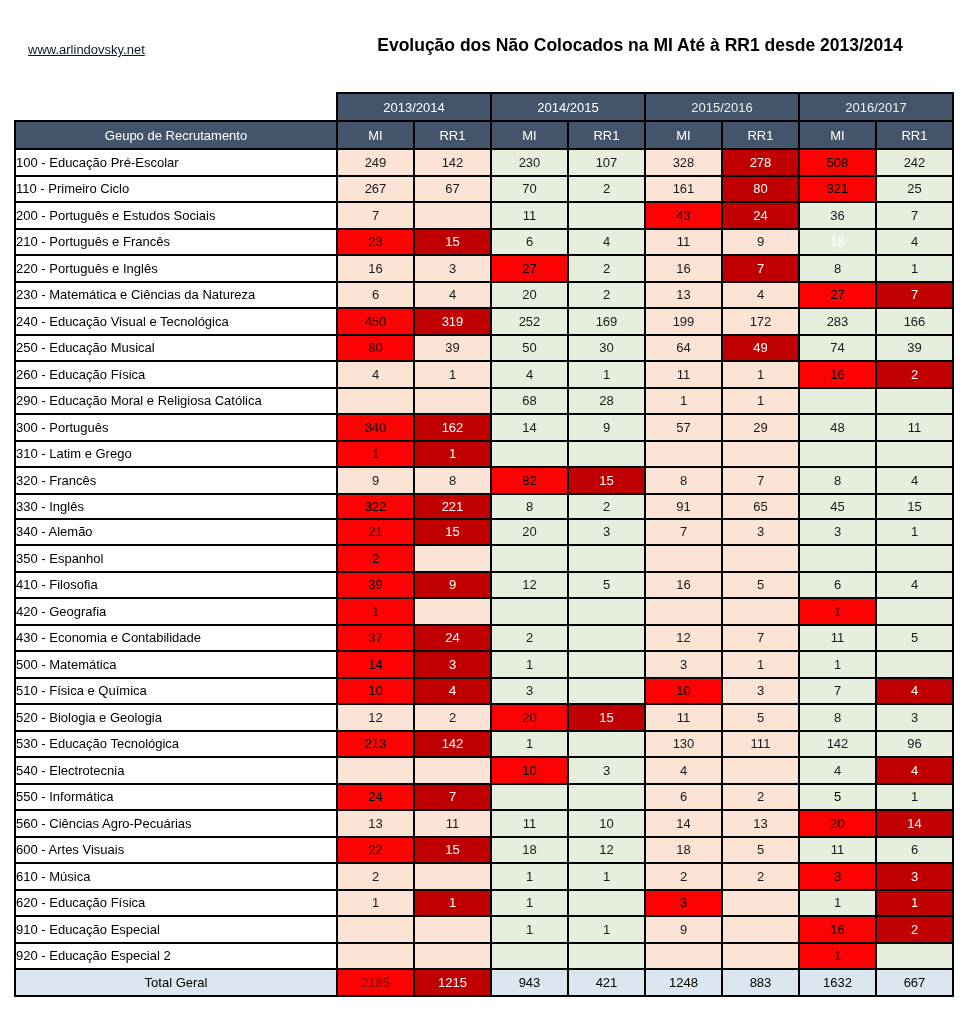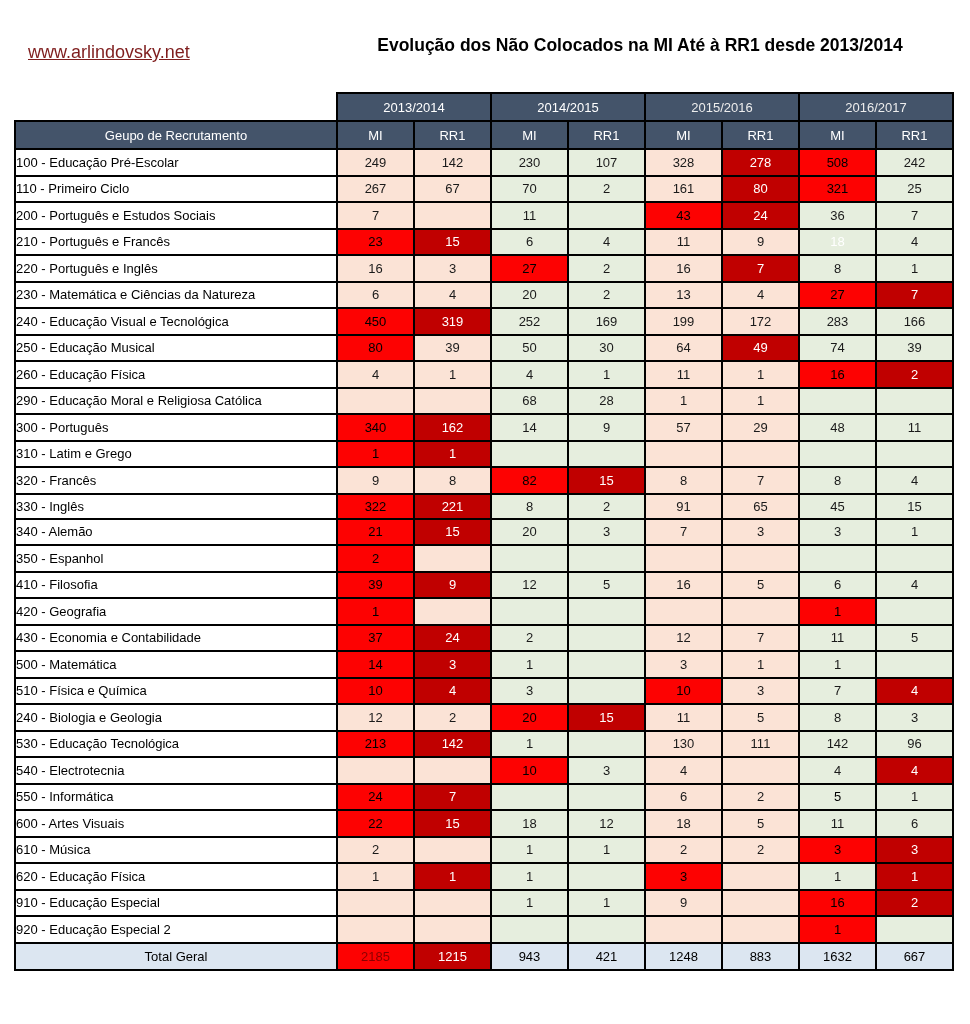--- a/index.html
+++ b/index.html
@@ -1,22 +1,22 @@
 <!DOCTYPE html>
 <html><head>
 <meta charset="utf-8">
 <style>
   html,body { margin:0; padding:0; background:#ffffff; }
   .page {
     position:relative; width:970px; height:1024px; background:#ffffff;
     font-family:"Liberation Sans", sans-serif; overflow:hidden;
   }
   .site-link {
-    position:absolute; left:28px; top:42px; font-size:18px;
-    color:#7f1d1d; text-decoration:underline; cursor:pointer; white-space:nowrap;
+    position:absolute; left:28px; top:42px; font-size:13px;
+    color:#0f172a; text-decoration:underline; cursor:pointer; white-space:nowrap;
   }
   .page-title {
     position:absolute; left:320px; top:35px; width:640px; text-align:center;
     font-size:17.5px; font-weight:bold; color:#000000; white-space:nowrap;
   }
   table.evo {
     position:absolute; left:14px; top:92px;
     border-collapse:collapse; table-layout:fixed;
   }
   table.evo td, table.evo th {
@@ -304,21 +304,21 @@
           <td class="val pink hot">10</td>
           <td class="val pink dark">4</td>
           <td class="val green">3</td>
           <td class="val green"></td>
           <td class="val pink hot">10</td>
           <td class="val pink">3</td>
           <td class="val green">7</td>
           <td class="val green dark">4</td>
         </tr>
         <tr style="height: 26.5px;">
-          <td class="lbl">240 - Biologia e Geologia</td>
+          <td class="lbl">520 - Biologia e Geologia</td>
           <td class="val pink">12</td>
           <td class="val pink">2</td>
           <td class="val green hot">20</td>
           <td class="val green dark">15</td>
           <td class="val pink">11</td>
           <td class="val pink">5</td>
           <td class="val green">8</td>
           <td class="val green">3</td>
         </tr>
         <tr style="height: 26.5px;">
@@ -346,20 +346,31 @@
         <tr style="height: 26.5px;">
           <td class="lbl">550 - Informática</td>
           <td class="val pink hot">24</td>
           <td class="val pink dark">7</td>
           <td class="val green"></td>
           <td class="val green"></td>
           <td class="val pink">6</td>
           <td class="val pink">2</td>
           <td class="val green bnum">5</td>
           <td class="val green">1</td>
+        </tr>
+        <tr style="height: 26.5px;">
+          <td class="lbl">560 - Ciências Agro-Pecuárias</td>
+          <td class="val pink">13</td>
+          <td class="val pink">11</td>
+          <td class="val green">11</td>
+          <td class="val green">10</td>
+          <td class="val pink">14</td>
+          <td class="val pink">13</td>
+          <td class="val green hot">20</td>
+          <td class="val green dark">14</td>
         </tr>
         <tr style="height: 26.5px;">
           <td class="lbl">600 - Artes Visuais</td>
           <td class="val pink hot">22</td>
           <td class="val pink dark">15</td>
           <td class="val green">18</td>
           <td class="val green">12</td>
           <td class="val pink">18</td>
           <td class="val pink">5</td>
           <td class="val green">11</td>

